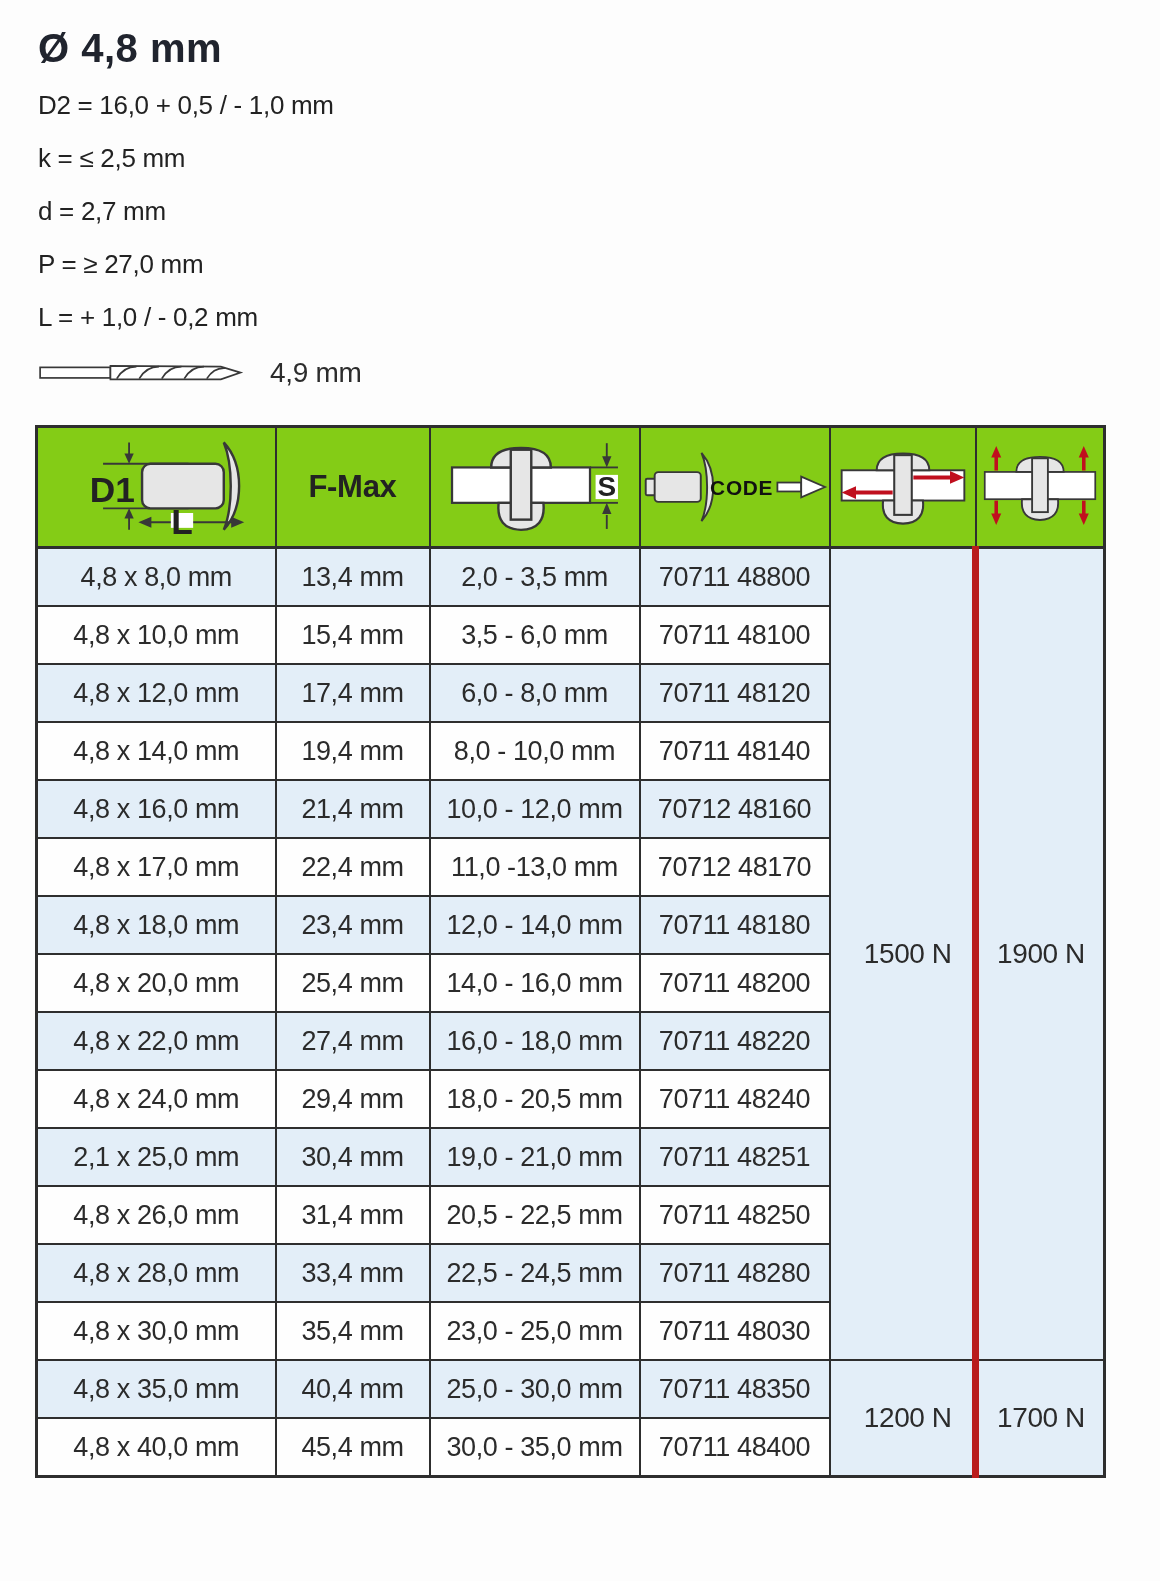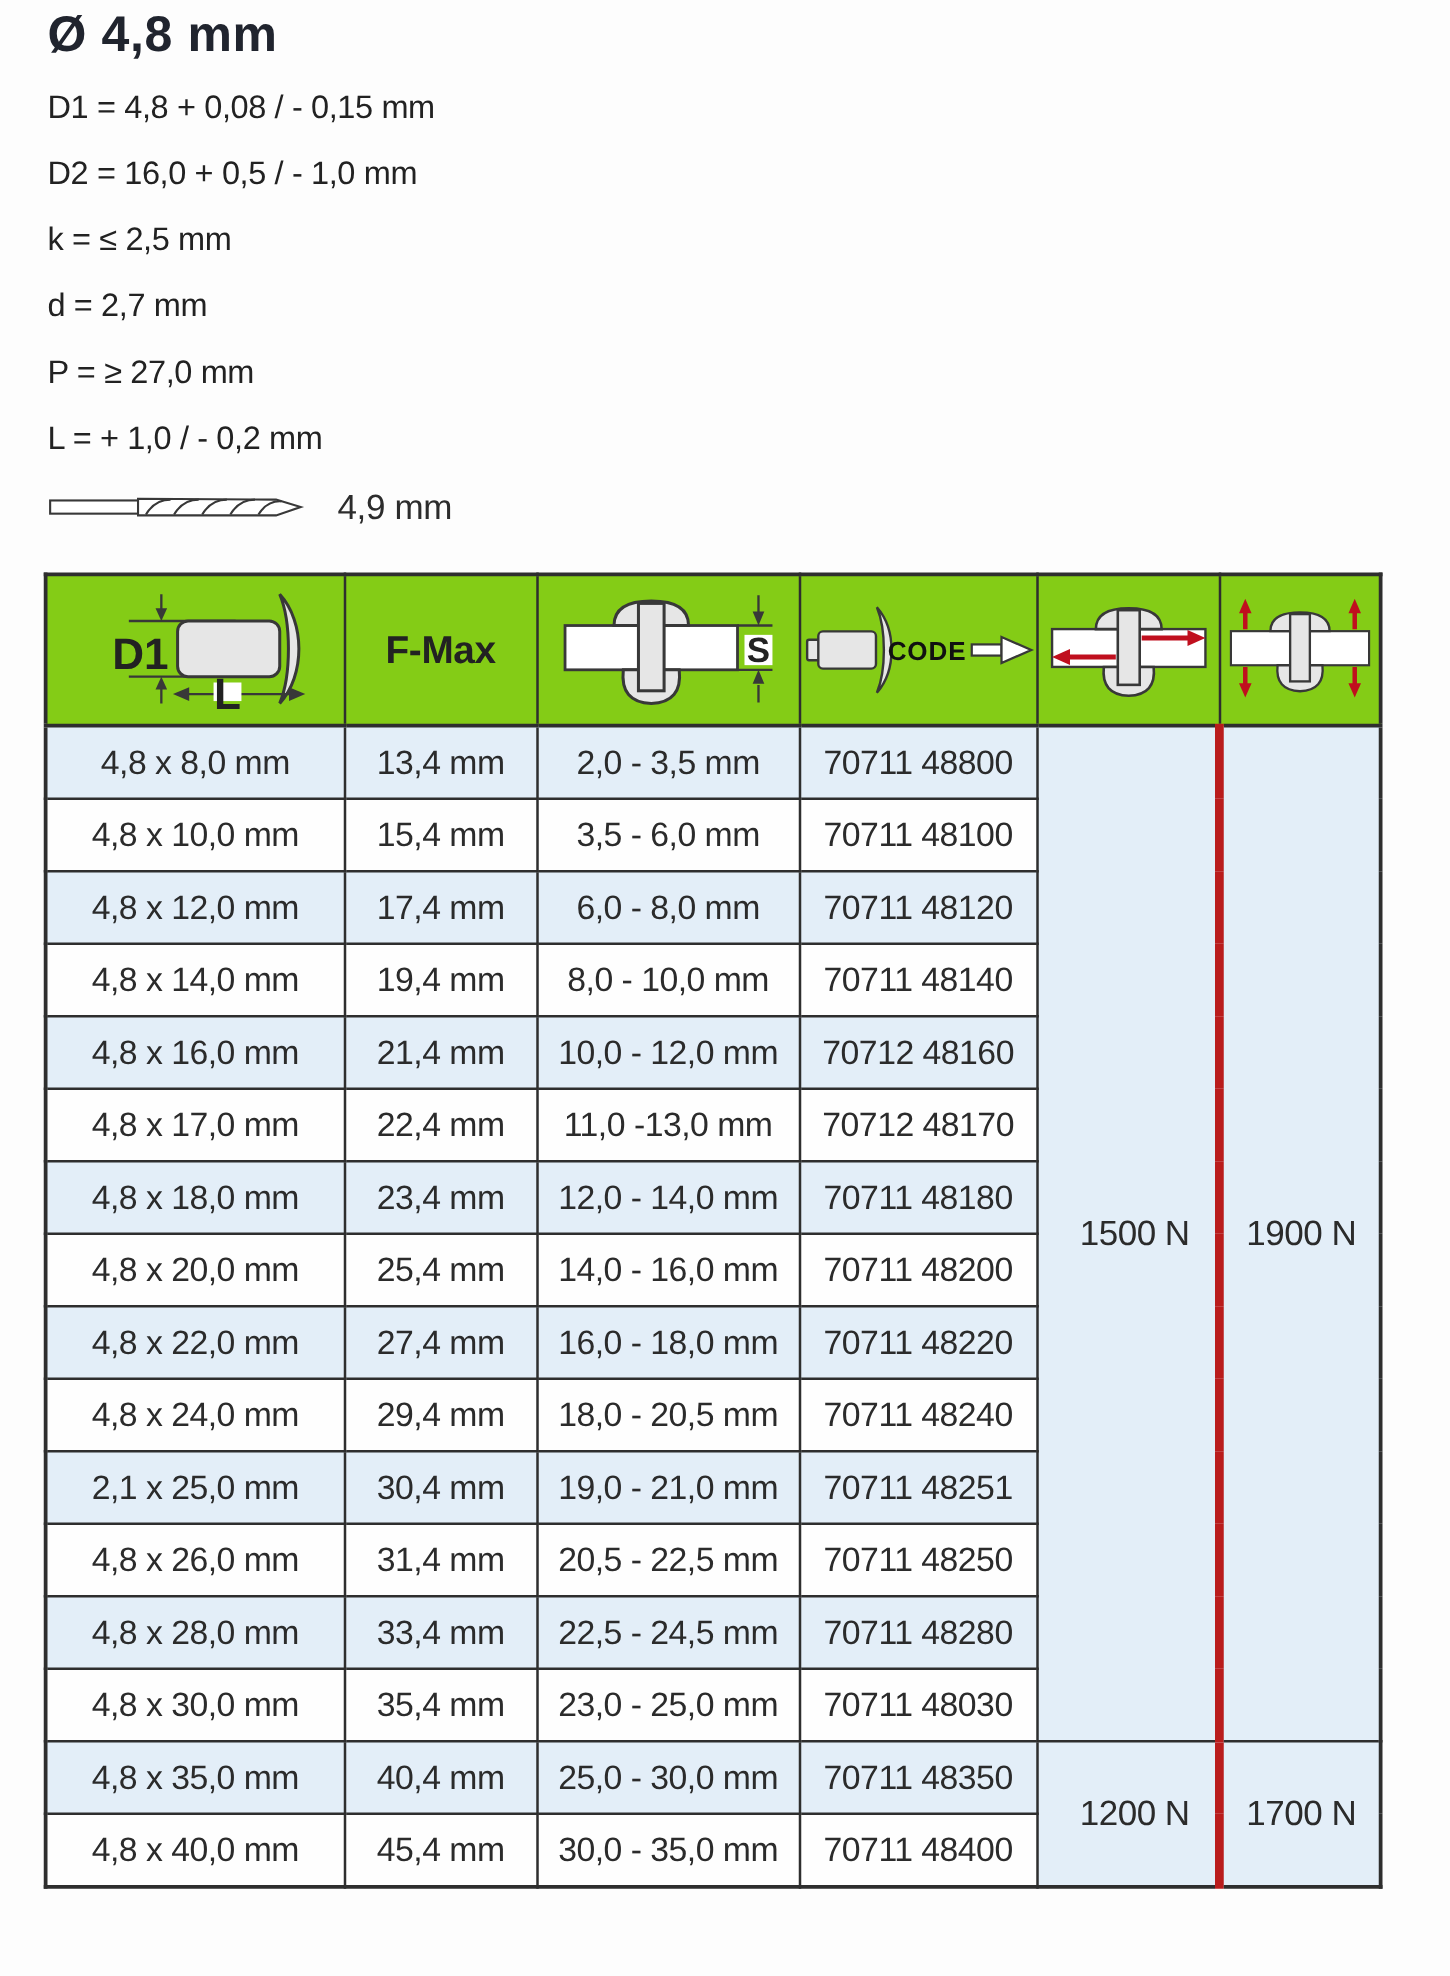--- a/index.html
+++ b/index.html
@@ -1,20 +1,20 @@
 <!DOCTYPE html>
 <html style="--accent: #1b94c8; --title-dark: #20242e; --stripe: #e3eef8; --arrow-red: #c00f1e;"><head>
 <meta charset="utf-8">
 <style>
   html,body{margin:0;padding:0;background:#fdfdfd;width:1160px;height:1581px;overflow:hidden;
     font-family:"Liberation Sans",sans-serif;color:#2c2c2c;}
   .page{padding:6px 0 0 0;}
 
   
-  .intro{margin-left:38px;}
+  .intro{margin-left:38px;margin-top:20px;}
   .title{font-size:40px;font-weight:700;color:var(--title-dark,#20242e);line-height:44px;letter-spacing:.5px;}
   .subtitle{font-size:37px;font-weight:700;color:var(--accent,#1b94c8);line-height:40px;margin-top:12px;letter-spacing:.5px;}
   .specs{margin-top:22px;}
   .spec-line{font-size:26px;line-height:26px;margin-bottom:27px;color:#222;letter-spacing:-.3px;}
   .drill-row{display:flex;align-items:flex-start;margin-top:20px;height:36px;}
   .drill-row svg{width:218px;height:32px;}
   .drill-dia{font-size:28px;margin-left:14px;letter-spacing:-.3px;}
 
   
   table{border-collapse:collapse;table-layout:fixed;margin:32px 0 0 35px;width:1068px;
@@ -51,21 +51,20 @@
     </pattern>
   </defs>
 </svg>
 
 <div class="page">
 
   <div class="intro">
     <div class="title">Ø 4,8 mm</div>
 
     <div class="specs">
-      <div class="spec-line">D1 = 4,8 + 0,08 / - 0,15 mm</div>
       <div class="spec-line">D2 = 16,0 + 0,5 / - 1,0 mm</div>
       <div class="spec-line">k = ≤ 2,5 mm</div>
       <div class="spec-line">d = 2,7 mm</div>
       <div class="spec-line">P = ≥ 27,0 mm</div>
       <div class="spec-line">L = + 1,0 / - 0,2 mm</div>
     </div>
 
     <div class="drill-row">
       <svg viewBox="0 0 310 44">
         <rect x="3" y="14" width="100" height="15" class="fillwhite"></rect>

